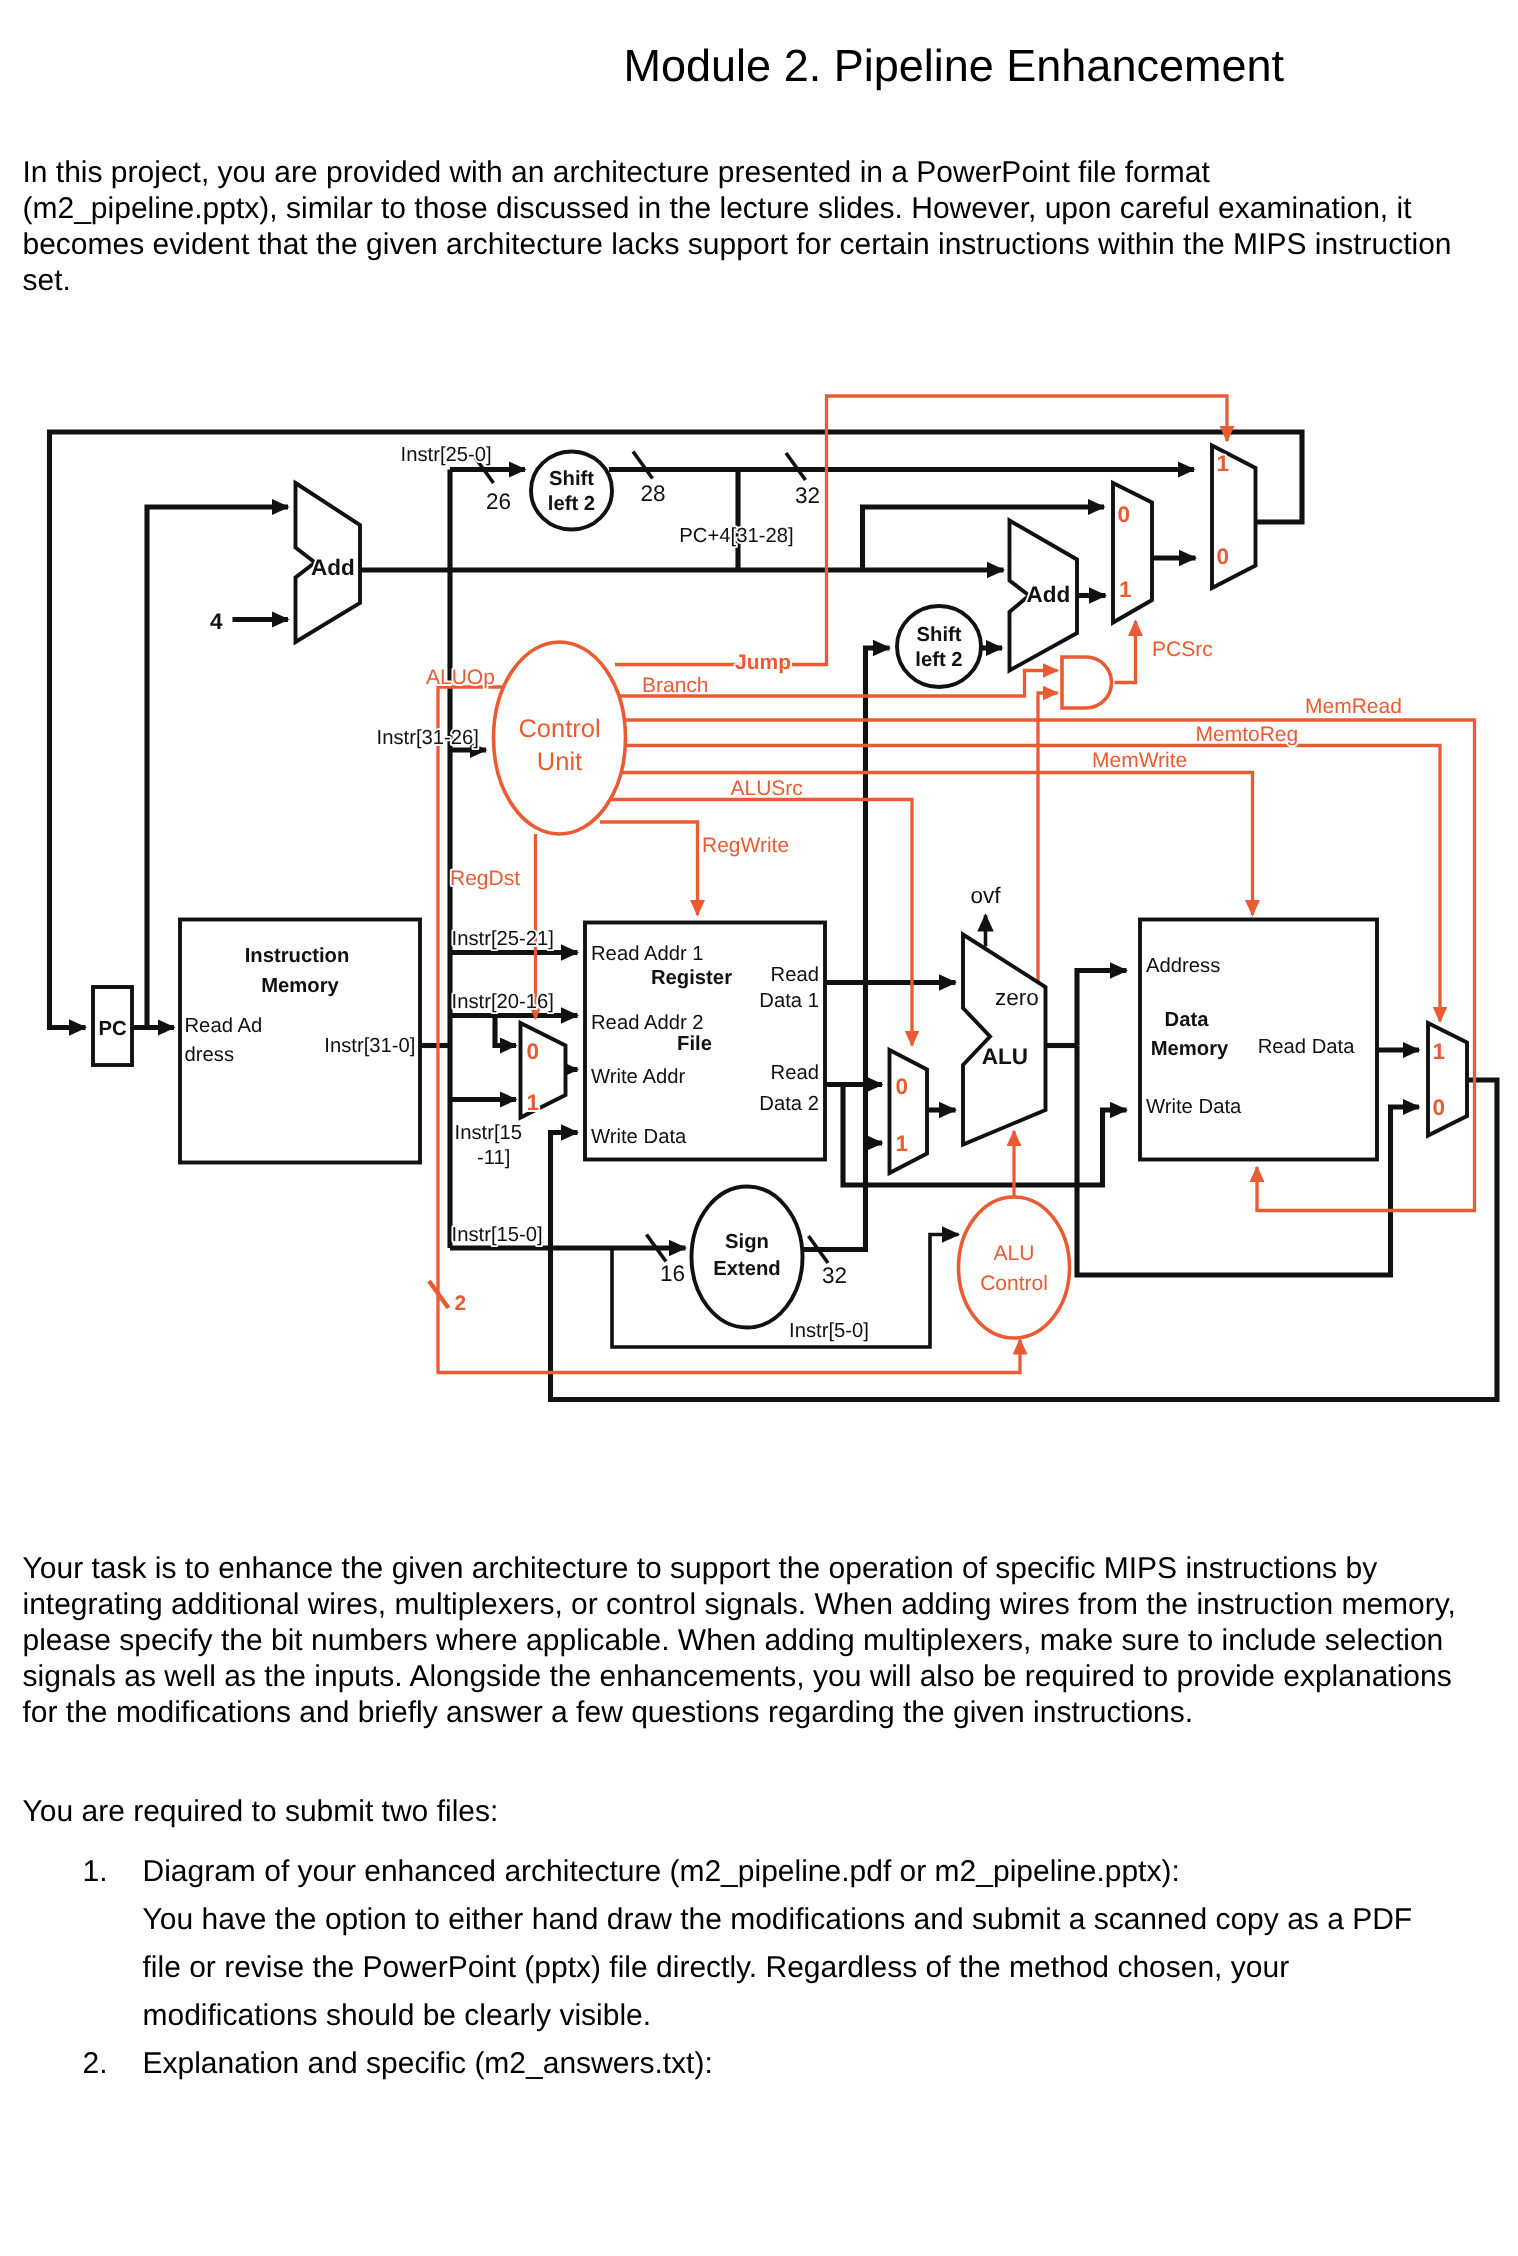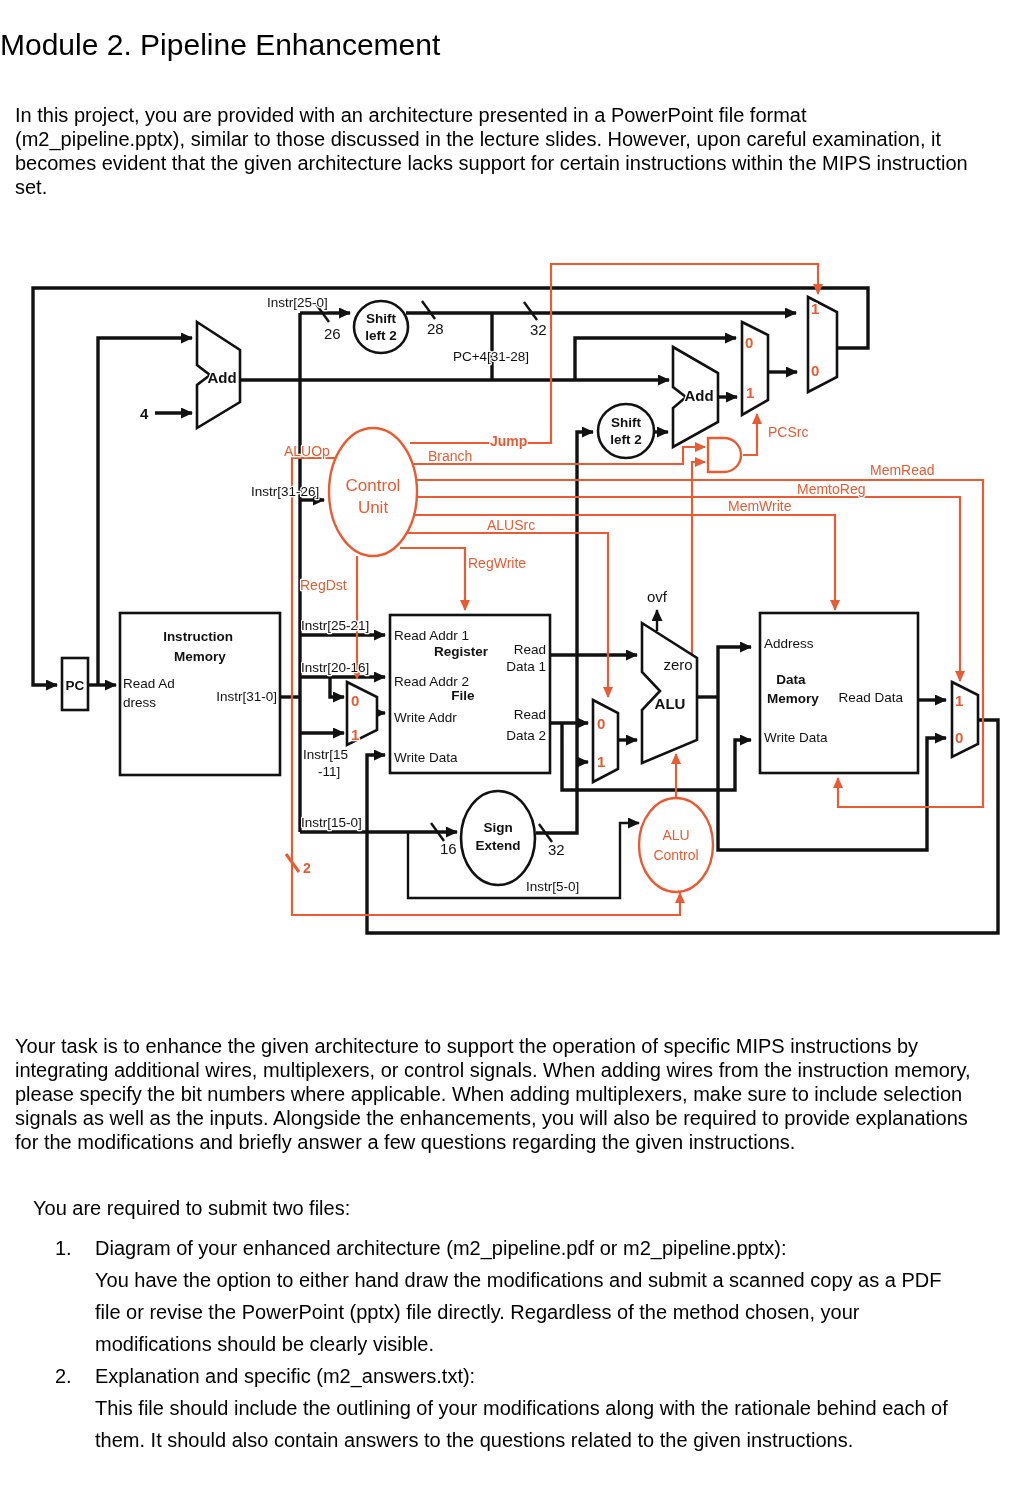--- a/index.html
+++ b/index.html
@@ -1,21 +1,21 @@
 <!DOCTYPE html>
 <html><head>
 <meta charset="utf-8">
 <style>
   html,body{margin:0;padding:0;background:#fff;}
   body{width:1012px;height:1504px;position:relative;font-family:"Liberation Sans",sans-serif;color:#000;}
-  .title{position:absolute;top:28px;left:0;width:856px;text-align:left;font-size:30px;font-weight:400;letter-spacing:0px;}
+  .title{position:absolute;top:28px;left:0;width:856px;text-align:right;font-size:30px;font-weight:400;letter-spacing:0px;}
   .para{position:absolute;font-size:20px;line-height:24px;}
   #p1{top:103px;left:15px;width:960px;}
   #p2{top:1034px;left:15px;width:968px;}
-  #p3{top:1196px;left:33px;width:960px;}
+  #p3{top:1196px;left:15px;width:960px;}
   .olist{position:absolute;top:1232px;left:55px;width:915px;font-size:20px;line-height:32px;}
   .olist .item{display:flex;margin:0 0 0 0;}
   .olist .num{width:40px;flex:0 0 40px;}
   .olist .itxt{flex:1;}
   svg text{paint-order:stroke fill;stroke:#fff;stroke-width:2.5px;stroke-linejoin:round;font-family:"Liberation Sans",sans-serif;}
   svg .blkf{fill:#fff;stroke:#111;stroke-width:2.6;}
   svg .wire{fill:none;stroke:#111;stroke-width:3.4;}
   svg .wthin{fill:none;stroke:#111;stroke-width:2.4;}
   svg .ctl{fill:none;stroke:#E95C33;stroke-width:2.2;}
   svg .lbl{font-size:13.5px;fill:#111;}
@@ -266,15 +266,15 @@
 
 <div class="olist">
   <div class="item">
     <span class="num">1.</span>
     <span class="itxt"><span>Diagram of your enhanced architecture (m2_pipeline.pdf or m2_pipeline.pptx):</span><br>
     <span>You have the option to either hand draw the modifications and submit a scanned copy as a PDF file or revise the PowerPoint (pptx) file directly. Regardless of the method chosen, your modifications should be clearly visible.</span></span>
   </div>
   <div class="item">
     <span class="num">2.</span>
     <span class="itxt"><span>Explanation and specific (m2_answers.txt):</span><br>
-    <span>This file should include the outlining of your modifications along with the rationale behind each of them. It should also contain answers to the questions related to the given instructions.</span></span>
+    </span>
   </div>
 </div>
 
 </body></html>

